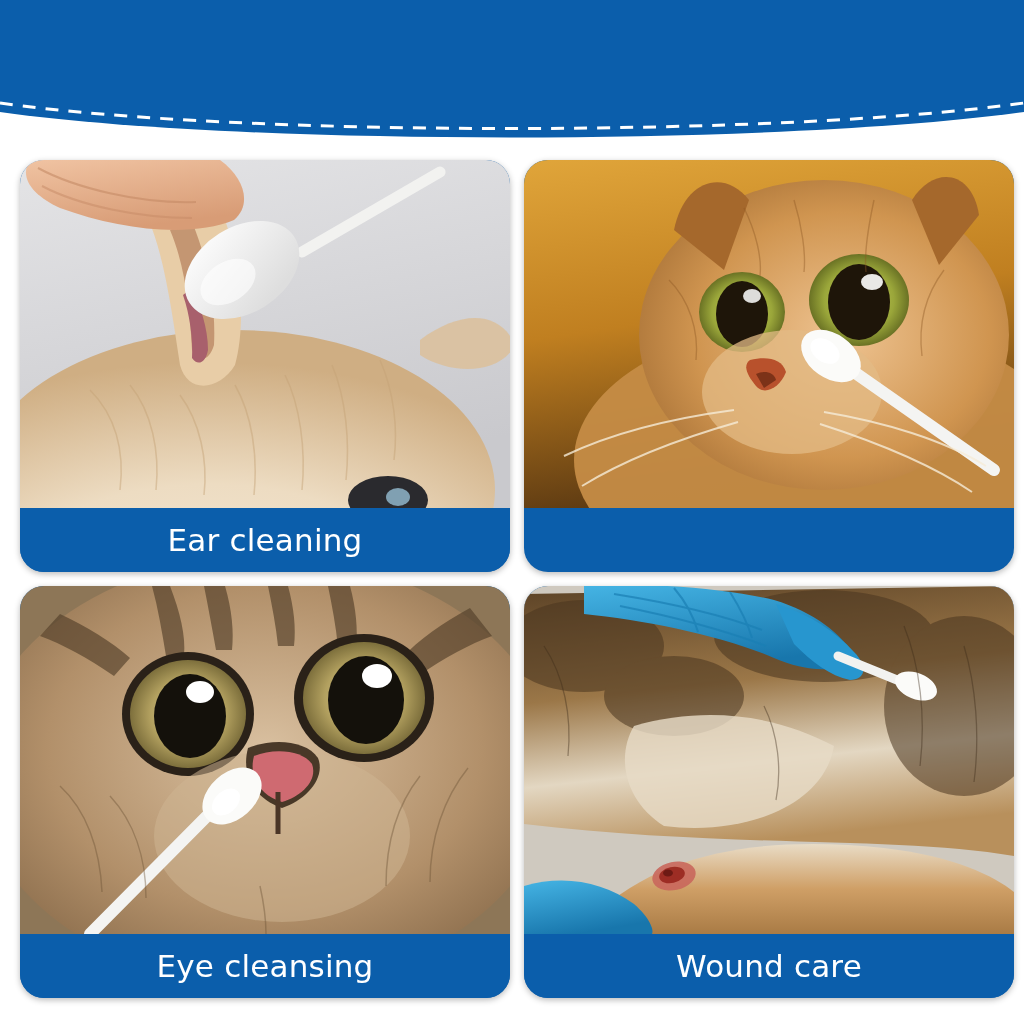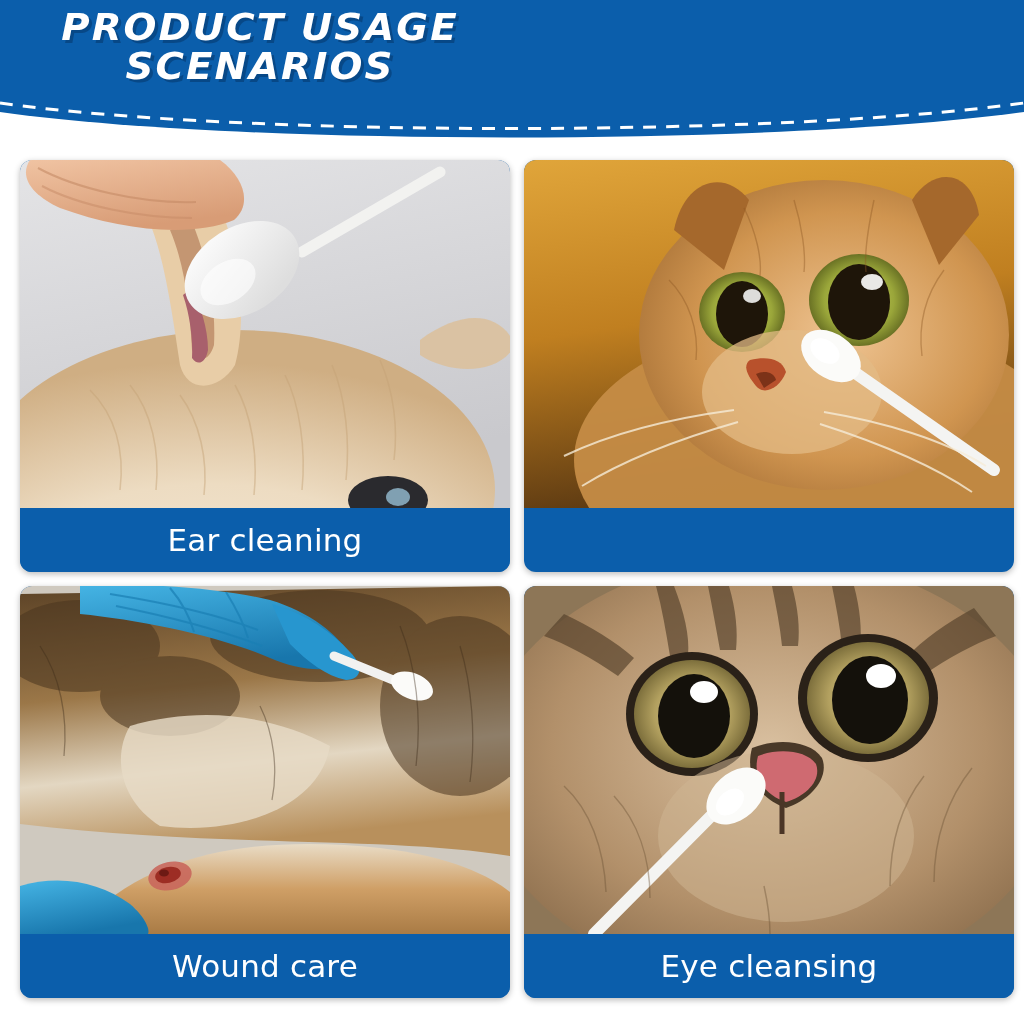--- a/index.html
+++ b/index.html
@@ -38,21 +38,21 @@
   .grid{
     position:absolute;left:20px;top:160px;
     width:984px;height:844px;
     display:grid;
     grid-template-columns:490px 490px;
     grid-template-rows:412px 412px;
     gap:14px 14px;
   }
   .card{
     position:relative;
-    border-radius:12px;
+    border-radius:24px;
     overflow:hidden;
     background:#0b5eab;
     box-shadow:0 2px 6px rgba(0,0,0,.28);
   }
   .photo{
     position:absolute;left:0;top:0;width:100%;height:348px;
     overflow:hidden;
   }
   .photo svg{display:block;width:100%;height:100%;}
   .caption{
@@ -71,26 +71,20 @@
 </head>
 <body>
 
 <div id="root">
 
   <div class="banner">
     <svg width="1024" height="150" viewBox="0 0 1024 150">
       <path d="M0,0 L1024,0 L1024,112 C780,146 240,146 0,112 Z" fill="#0b5eab"></path>
       <path d="M0,103 C240,137 780,137 1024,103" fill="none" stroke="#ffffff" stroke-width="3" stroke-dasharray="13 10" stroke-linecap="butt"></path>
     </svg>
-    <div class="banner-title">
-      <div class="title-wrap">
-        <span class="title-line l1">PRODUCT USAGE</span>
-        <span class="title-line l2">SCENARIOS</span>
-      </div>
-    </div>
   </div>
 
   <div class="grid">
 
     <div class="card">
       <div class="photo">
         <svg viewBox="0 0 490 348" preserveAspectRatio="none">
           <defs>
             <linearGradient id="c1bg" x1="0" y1="0" x2="0.3" y2="1">
               <stop offset="0" stop-color="#e4e4e6"></stop>
@@ -201,20 +195,81 @@
           </g>
 
           <g stroke="#8c5723" stroke-width="1.4" opacity=".4" fill="none">
             <path d="M145,120 C165,140 175,170 172,200"></path>
             <path d="M420,110 C402,134 394,164 398,196"></path>
             <path d="M270,40 C278,66 282,94 280,112"></path>
             <path d="M220,48 C232,72 238,98 236,116"></path>
             <path d="M350,40 C344,68 340,94 342,112"></path>
           </g>
         </svg>
+      </div>
+    </div>
+
+    <div class="card">
+      <div class="photo">
+        <svg viewBox="0 0 490 348" preserveAspectRatio="none">
+          <defs>
+            <radialGradient id="c3head" cx="0.5" cy="0.45" r="0.75">
+              <stop offset="0" stop-color="#d9c0a0"></stop>
+              <stop offset="0.5" stop-color="#b2906a"></stop>
+              <stop offset="1" stop-color="#6d5235"></stop>
+            </radialGradient>
+            <radialGradient id="c3eye" cx="0.5" cy="0.5" r="0.5">
+              <stop offset="0" stop-color="#ded0a0"></stop>
+              <stop offset="0.65" stop-color="#b2a05f"></stop>
+              <stop offset="1" stop-color="#7d6f3c"></stop>
+            </radialGradient>
+          </defs>
+          <rect x="0" y="0" width="490" height="348" fill="#8d7657"></rect>
+
+          <ellipse cx="245" cy="185" rx="290" ry="215" fill="url(#c3head)"></ellipse>
+
+          <g fill="#53402a" opacity=".65">
+            <path d="M150,0 C160,26 166,50 164,70 L146,70 C142,46 138,22 132,0 Z"></path>
+            <path d="M205,0 C212,24 214,46 212,64 L196,64 C192,42 188,20 184,0 Z"></path>
+            <path d="M268,0 C274,22 276,42 274,60 L258,60 C256,40 252,20 248,0 Z"></path>
+            <path d="M330,0 C336,22 338,44 336,62 L318,62 C316,40 312,20 308,0 Z"></path>
+            <path d="M40,28 C66,40 92,56 110,72 L94,90 C68,72 42,58 20,50 Z"></path>
+            <path d="M450,22 C424,36 398,54 382,72 L398,90 C424,72 450,58 472,50 Z"></path>
+          </g>
+
+          <ellipse cx="168" cy="128" rx="66" ry="62" fill="#2a2118"></ellipse>
+          <ellipse cx="168" cy="128" rx="58" ry="54" fill="url(#c3eye)"></ellipse>
+          <ellipse cx="170" cy="130" rx="36" ry="42" fill="#14110b"></ellipse>
+          <ellipse cx="180" cy="106" rx="14" ry="11" fill="#ffffff"></ellipse>
+          <ellipse cx="344" cy="112" rx="70" ry="64" fill="#2a2118"></ellipse>
+          <ellipse cx="344" cy="112" rx="61" ry="56" fill="url(#c3eye)"></ellipse>
+          <ellipse cx="346" cy="114" rx="38" ry="44" fill="#14110b"></ellipse>
+          <ellipse cx="357" cy="90" rx="15" ry="12" fill="#ffffff"></ellipse>
+
+          <ellipse cx="262" cy="250" rx="128" ry="86" fill="#cdb491" opacity=".55"></ellipse>
+
+          <path d="M228,162 C252,152 286,154 298,172 C306,192 286,214 262,222 C238,214 220,192 228,162 Z" fill="#3a2a1c" opacity=".9"></path>
+          <path d="M234,170 C254,162 282,164 292,178 C298,194 282,210 262,216 C242,210 228,192 234,170 Z" fill="#cf6a71"></path>
+          <path d="M258,206 C258,222 258,236 258,248" stroke="#4a3526" stroke-width="5" fill="none"></path>
+
+          <path d="M195,222 L70,348" stroke="#f4f4f2" stroke-width="12" stroke-linecap="round"></path>
+          <ellipse cx="212" cy="210" rx="34" ry="23" transform="rotate(-42 212 210)" fill="#fbfbf9"></ellipse>
+          <ellipse cx="206" cy="216" rx="16" ry="11" transform="rotate(-42 206 216)" fill="#ffffff"></ellipse>
+
+          <g stroke="#6a5134" stroke-width="1.5" opacity=".4" fill="none">
+            <path d="M40,200 C66,224 80,262 82,306"></path>
+            <path d="M90,210 C114,236 126,272 126,312"></path>
+            <path d="M400,190 C378,218 366,256 366,300"></path>
+            <path d="M448,182 C424,212 410,252 410,296"></path>
+            <path d="M240,300 C244,318 246,334 246,348"></path>
+          </g>
+        </svg>
+      </div>
+      <div class="caption">
+        <span>Eye cleansing</span>
       </div>
     </div>
 
     <div class="card">
       <div class="photo">
         <svg viewBox="0 0 490 348" preserveAspectRatio="none">
           <defs>
             <linearGradient id="c4fur" x1="0" y1="0" x2="0.2" y2="1">
               <stop offset="0" stop-color="#5b4226"></stop>
               <stop offset="0.42" stop-color="#9b7748"></stop>
@@ -270,75 +325,14 @@
             <path d="M440,60 C452,100 456,150 450,196"></path>
             <path d="M240,120 C254,148 258,184 252,214"></path>
           </g>
         </svg>
       </div>
       <div class="caption">
         <span>Wound care</span>
       </div>
     </div>
 
-    <div class="card">
-      <div class="photo">
-        <svg viewBox="0 0 490 348" preserveAspectRatio="none">
-          <defs>
-            <radialGradient id="c3head" cx="0.5" cy="0.45" r="0.75">
-              <stop offset="0" stop-color="#d9c0a0"></stop>
-              <stop offset="0.5" stop-color="#b2906a"></stop>
-              <stop offset="1" stop-color="#6d5235"></stop>
-            </radialGradient>
-            <radialGradient id="c3eye" cx="0.5" cy="0.5" r="0.5">
-              <stop offset="0" stop-color="#ded0a0"></stop>
-              <stop offset="0.65" stop-color="#b2a05f"></stop>
-              <stop offset="1" stop-color="#7d6f3c"></stop>
-            </radialGradient>
-          </defs>
-          <rect x="0" y="0" width="490" height="348" fill="#8d7657"></rect>
-
-          <ellipse cx="245" cy="185" rx="290" ry="215" fill="url(#c3head)"></ellipse>
-
-          <g fill="#53402a" opacity=".65">
-            <path d="M150,0 C160,26 166,50 164,70 L146,70 C142,46 138,22 132,0 Z"></path>
-            <path d="M205,0 C212,24 214,46 212,64 L196,64 C192,42 188,20 184,0 Z"></path>
-            <path d="M268,0 C274,22 276,42 274,60 L258,60 C256,40 252,20 248,0 Z"></path>
-            <path d="M330,0 C336,22 338,44 336,62 L318,62 C316,40 312,20 308,0 Z"></path>
-            <path d="M40,28 C66,40 92,56 110,72 L94,90 C68,72 42,58 20,50 Z"></path>
-            <path d="M450,22 C424,36 398,54 382,72 L398,90 C424,72 450,58 472,50 Z"></path>
-          </g>
-
-          <ellipse cx="168" cy="128" rx="66" ry="62" fill="#2a2118"></ellipse>
-          <ellipse cx="168" cy="128" rx="58" ry="54" fill="url(#c3eye)"></ellipse>
-          <ellipse cx="170" cy="130" rx="36" ry="42" fill="#14110b"></ellipse>
-          <ellipse cx="180" cy="106" rx="14" ry="11" fill="#ffffff"></ellipse>
-          <ellipse cx="344" cy="112" rx="70" ry="64" fill="#2a2118"></ellipse>
-          <ellipse cx="344" cy="112" rx="61" ry="56" fill="url(#c3eye)"></ellipse>
-          <ellipse cx="346" cy="114" rx="38" ry="44" fill="#14110b"></ellipse>
-          <ellipse cx="357" cy="90" rx="15" ry="12" fill="#ffffff"></ellipse>
-
-          <ellipse cx="262" cy="250" rx="128" ry="86" fill="#cdb491" opacity=".55"></ellipse>
-
-          <path d="M228,162 C252,152 286,154 298,172 C306,192 286,214 262,222 C238,214 220,192 228,162 Z" fill="#3a2a1c" opacity=".9"></path>
-          <path d="M234,170 C254,162 282,164 292,178 C298,194 282,210 262,216 C242,210 228,192 234,170 Z" fill="#cf6a71"></path>
-          <path d="M258,206 C258,222 258,236 258,248" stroke="#4a3526" stroke-width="5" fill="none"></path>
-
-          <path d="M195,222 L70,348" stroke="#f4f4f2" stroke-width="12" stroke-linecap="round"></path>
-          <ellipse cx="212" cy="210" rx="34" ry="23" transform="rotate(-42 212 210)" fill="#fbfbf9"></ellipse>
-          <ellipse cx="206" cy="216" rx="16" ry="11" transform="rotate(-42 206 216)" fill="#ffffff"></ellipse>
-
-          <g stroke="#6a5134" stroke-width="1.5" opacity=".4" fill="none">
-            <path d="M40,200 C66,224 80,262 82,306"></path>
-            <path d="M90,210 C114,236 126,272 126,312"></path>
-            <path d="M400,190 C378,218 366,256 366,300"></path>
-            <path d="M448,182 C424,212 410,252 410,296"></path>
-            <path d="M240,300 C244,318 246,334 246,348"></path>
-          </g>
-        </svg>
-      </div>
-      <div class="caption">
-        <span>Eye cleansing</span>
-      </div>
-    </div>
-
   </div>
 </div>
 
 </body></html>

